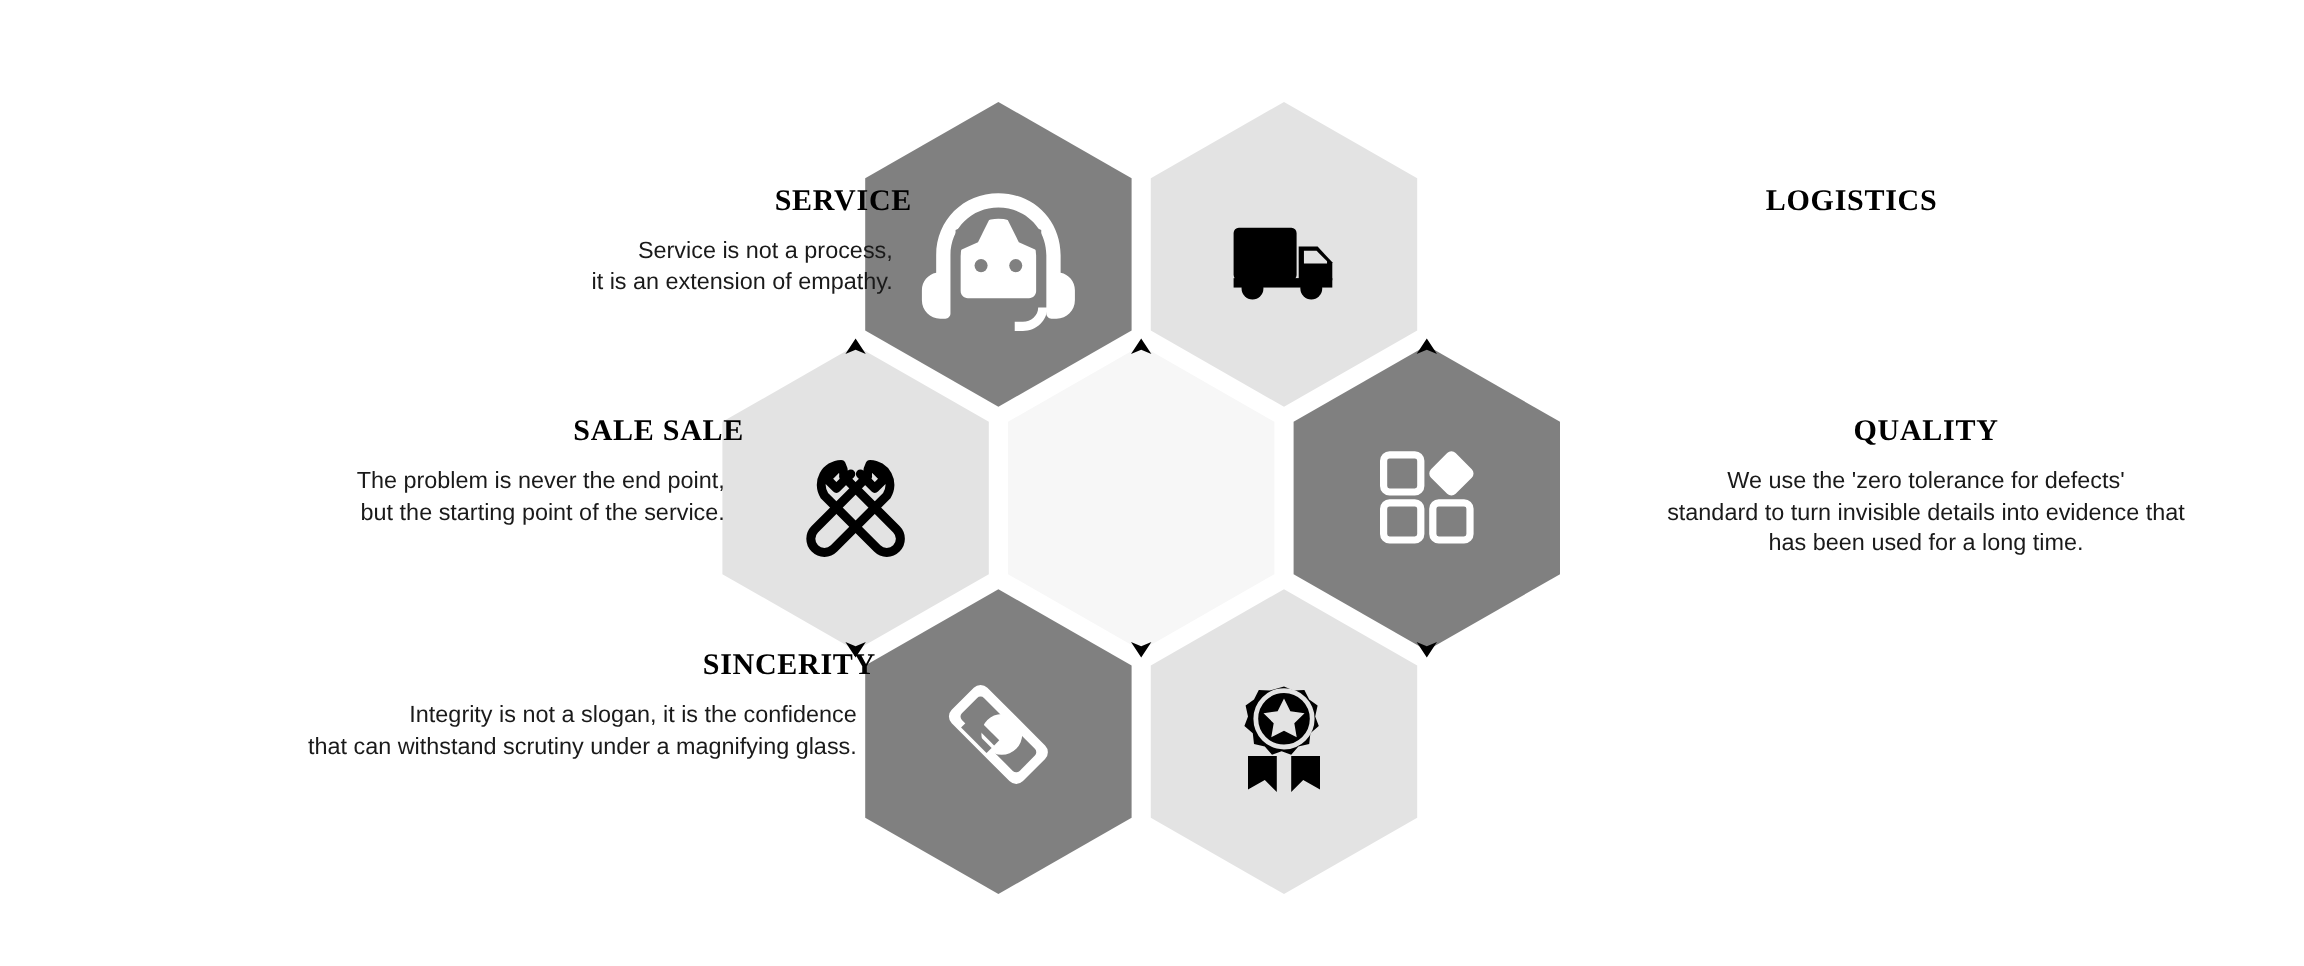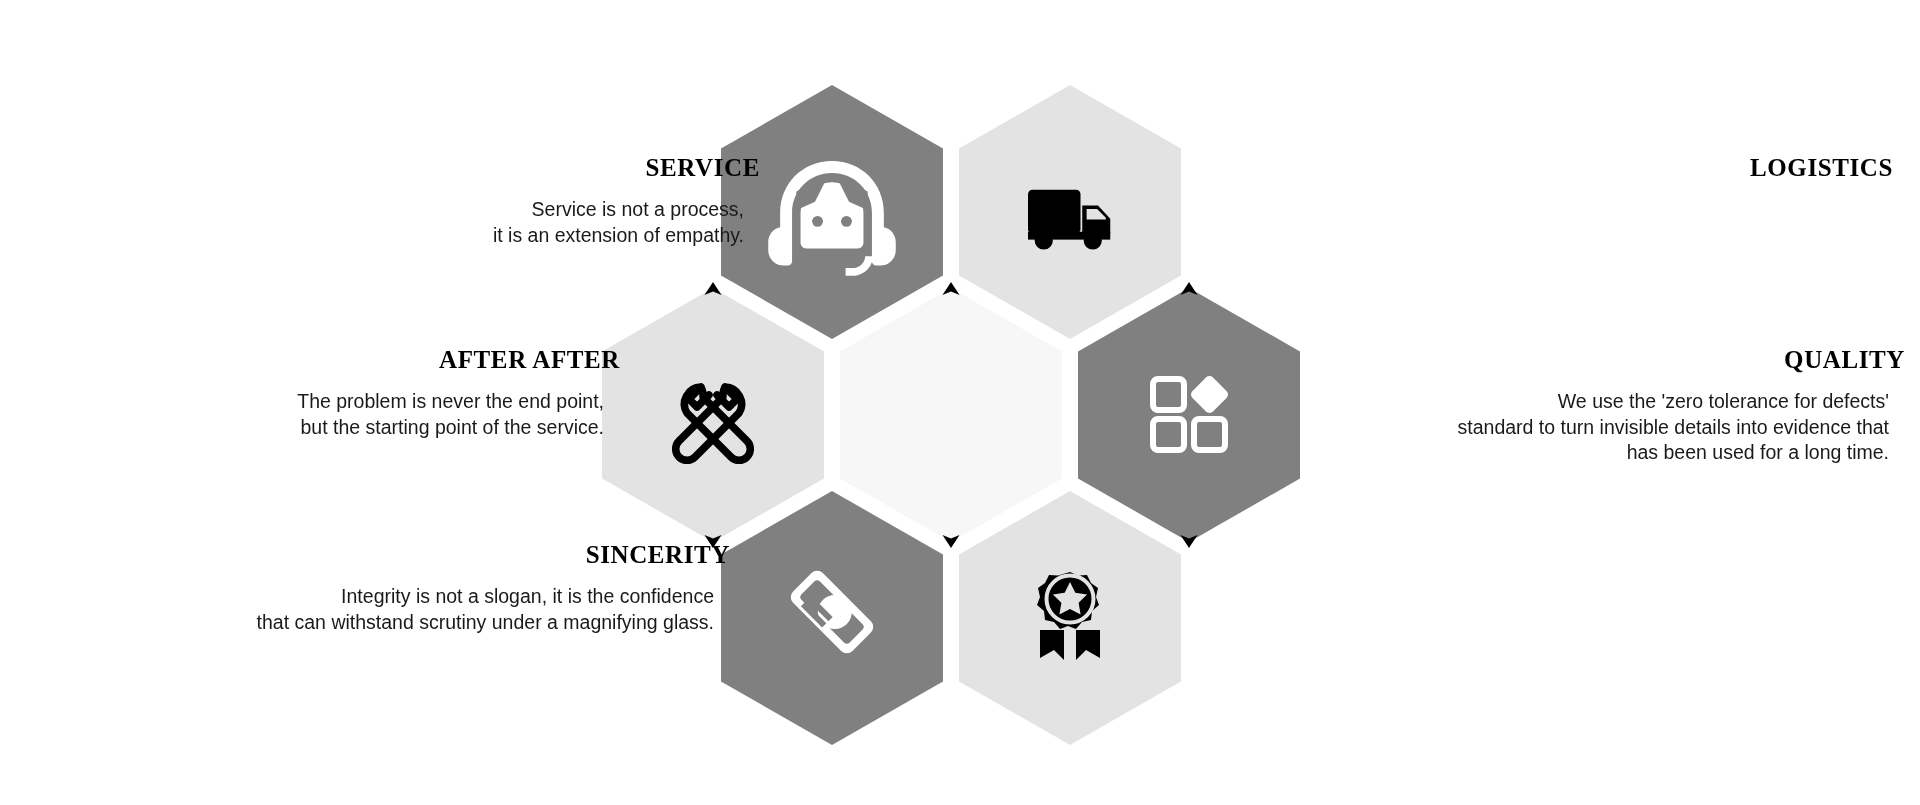--- a/index.html
+++ b/index.html
@@ -24,21 +24,21 @@
     line-height:1.05;
   }
   .blk p{
     margin:16px;
     font-family:"Liberation Sans", sans-serif;
     font-size:19.5px;
     line-height:1.30;
     color:#1a1a1a;
     white-space:pre-line;
   }
-  .right{text-align:right;}
+  .right{text-align:center;}
   .left{text-align:right;}
 
   
   #b-service      {left:300px; top:155px; width:460px;}
   #b-logistics    {left:1193px;top:155px; width:700px;}
   #b-aftersale    {left:120px; top:347px; width:500px;}
   #b-quality      {left:1305px;top:347px; width:600px;}
   #b-sincerity    {left:100px; top:542px; width:630px;}
   #b-qualifications{left:1193px;top:542px; width:640px;}
 </style>
@@ -153,21 +153,21 @@
     <h3>SERVICE</h3>
     <p>Service is not a process,
 it is an extension of empathy.</p>
   </div>
 
   <div class="blk right" id="b-logistics">
     <h3>LOGISTICS</h3>
   </div>
 
   <div class="blk left" id="b-aftersale">
-    <h3>AFTER AFTER</h3>
+    <h3>SALE SALE</h3>
     <p>The problem is never the end point,
 but the starting point of the service.</p>
   </div>
 
   <div class="blk left" id="b-sincerity">
     <h3>SINCERITY</h3>
     <p>Integrity is not a slogan, it is the confidence
 that can withstand scrutiny under a magnifying glass.</p>
   </div>
 

